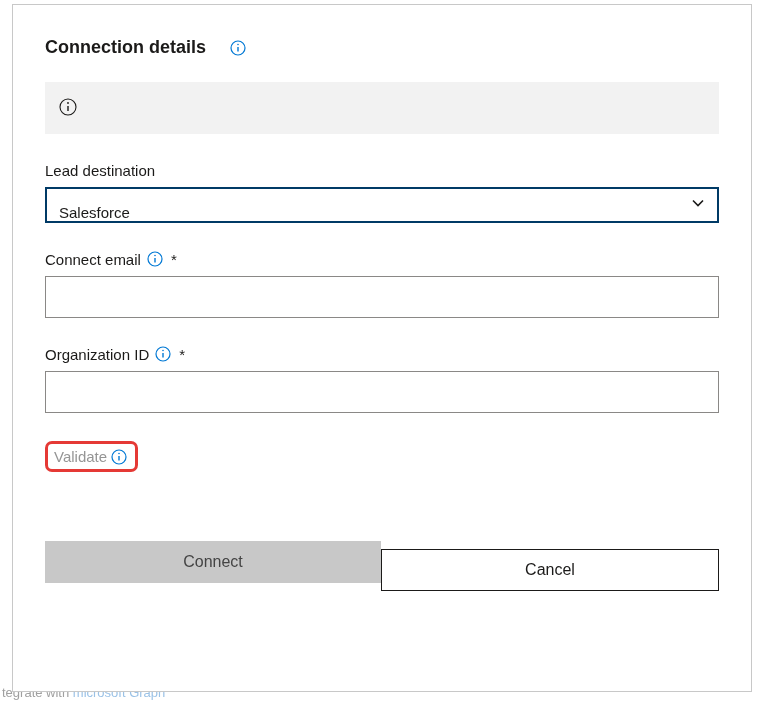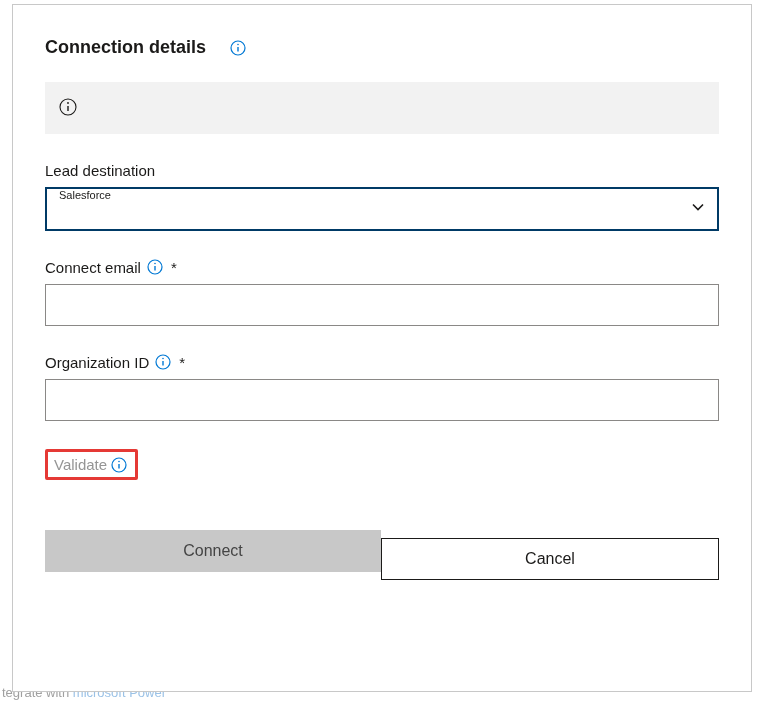--- a/index.html
+++ b/index.html
@@ -82,28 +82,28 @@
       margin-bottom: 8px;
     }
     .required {
       margin-left: 2px;
     }
     .select-wrap {
       position: relative;
     }
     .select-box {
       width: 100%;
-      height: 44px;
+      height: 36px;
       border: 2px solid #003a66;
       background: #fff;
       padding: 0 42px 0 12px;
-      font-size: 11px;
-      color: #1b1a19;
-      display: flex;
-      align-items: flex-start;
+      font-size: 15px;
+      color: #1b1a19;
+      display: flex;
+      align-items: flex-end;
       cursor: pointer;
     }
     .chevron {
       position: absolute;
       right: 14px;
       top: 50%;
       transform: translateY(-50%);
       pointer-events: none;
     }
     .chevron svg {
@@ -118,22 +118,22 @@
       padding: 0 10px;
       font-size: 15px;
       font-family: inherit;
     }
     .validate-wrap {
       display: inline-flex;
       align-items: center;
       gap: 4px;
       border: 3px solid #e53935;
       padding: 4px 8px 4px 6px;
-      border-radius: 2px;
-      margin-bottom: 50px;
+      border-radius: 7px;
+      margin-bottom: 69px;
     }
     .validate-link {
       font-size: 15px;
       color: #959595;
       cursor: default;
     }
     .button-row {
       display: flex;
       gap: 0;
     }
@@ -167,21 +167,21 @@
       z-index: -1;
     }
     .bg-fragment .link-part {
       color: #9bc2e6;
     }
   </style>
 </head>
 <body>
 
 <div class="bg-fragment">
-  <span>tegrate with </span><span class="link-part">microsoft Power</span>
+  <span>tegrate with </span><span class="link-part">microsoft Graph</span>
 </div>
 
 <div class="panel">
 
   <div class="heading-row">
     <h2 class="heading">Connection details</h2>
     <span class="info-icon">
       <svg viewBox="0 0 16 16" fill="none" stroke="#0078d4" stroke-width="1.2">
         <circle cx="8" cy="8" r="7"></circle>
         <line x1="8" y1="7" x2="8" y2="11.5" stroke-width="1.4"></line>

